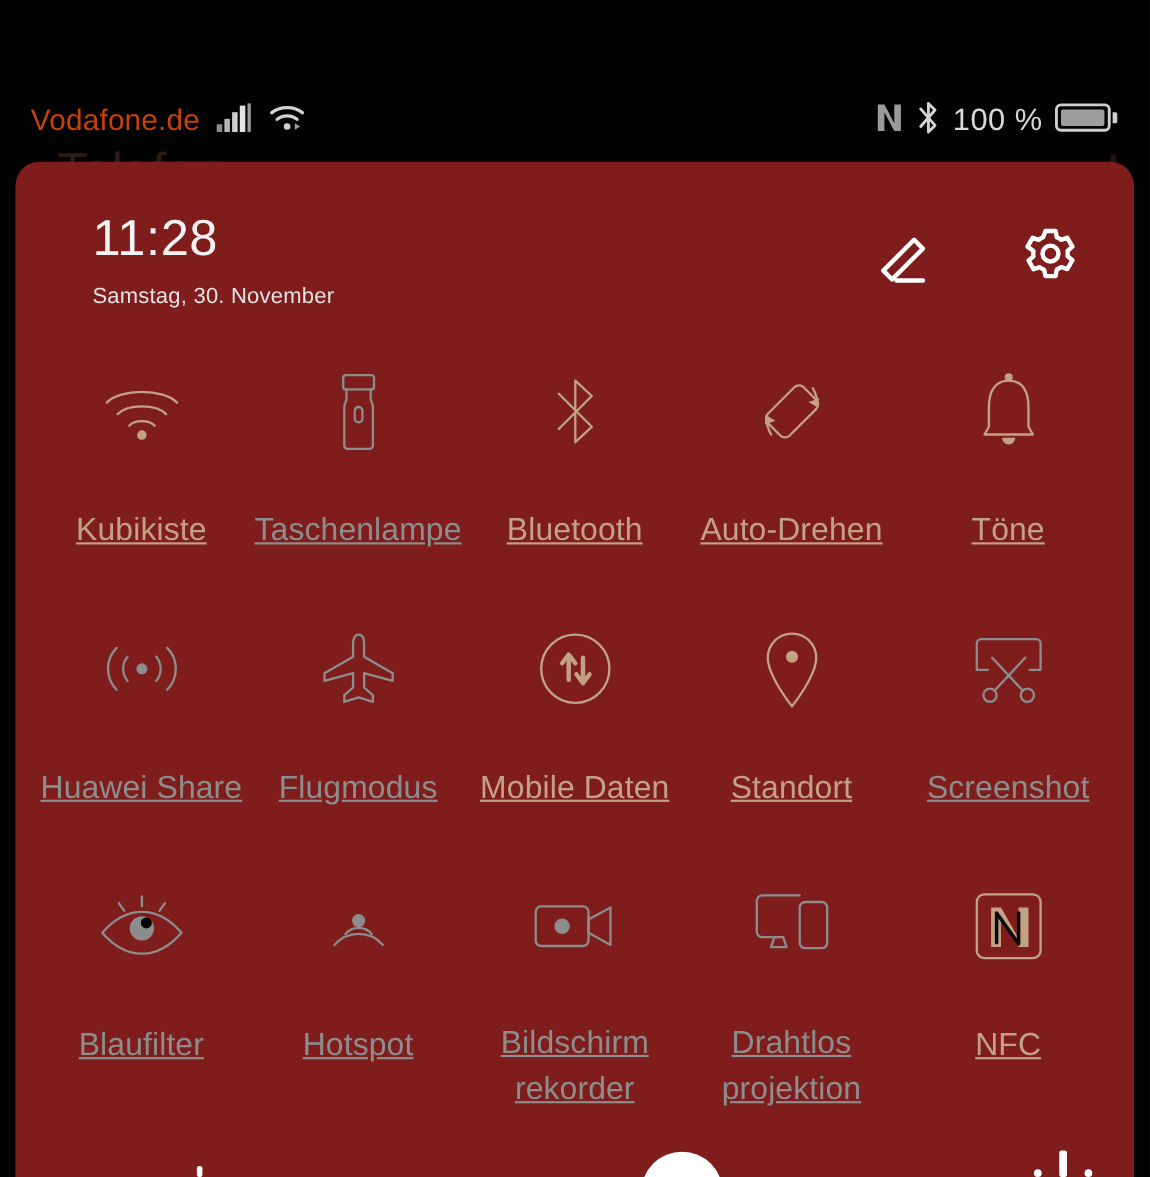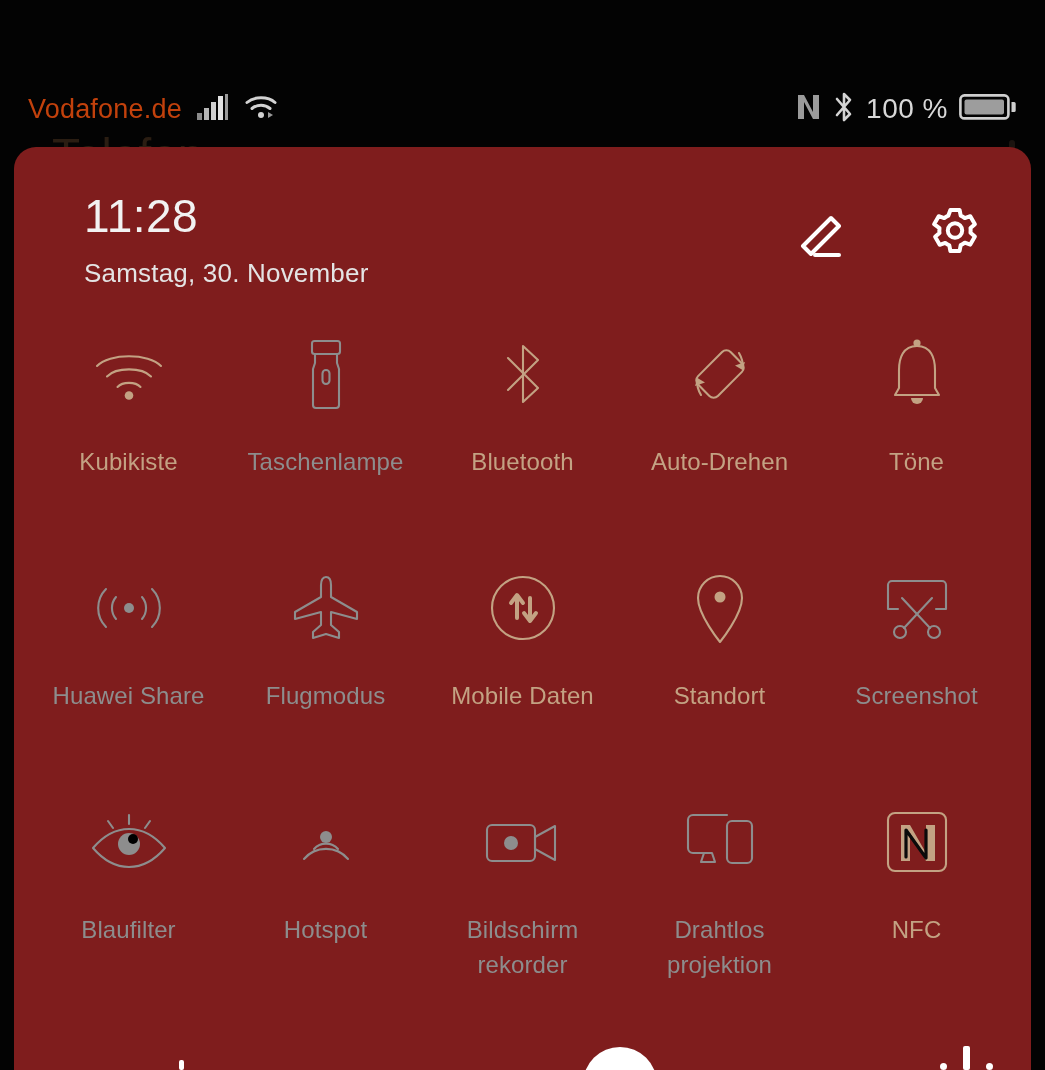--- a/index.html
+++ b/index.html
@@ -39,21 +39,21 @@
     border-radius:22px 22px 0 0;
   }
 
   .panel-header{
     position:relative; height:150px;
     padding:45px 46px 0 70px;
     display:flex; align-items:flex-start;
   }
   .clockblock{ display:flex; flex-direction:column; }
   .clock{ font-size:46px; color:#f2f2f2; font-weight:400; letter-spacing:.5px; line-height:1.05; }
-  .datetext{ margin-top:18px; font-size:26px; color:#e4e4e4; font-weight:400; letter-spacing:.2px; }
+  .datetext{ margin-top:18px; font-size:20px; color:#e4e4e4; font-weight:400; letter-spacing:.2px; }
   .header-actions{ margin-left:auto; display:flex; align-items:center; gap:72px; padding-top:14px; }
   .hdr-btn{ width:60px; height:60px; display:flex; align-items:center; justify-content:center; cursor:pointer; }
 
   
   .grid{
     display:grid;
     grid-template-columns:repeat(5, 1fr);
     row-gap:0;
     padding:12px 16px 0 16px;
   }
@@ -62,25 +62,26 @@
     display:flex; flex-direction:column;
     align-items:center; justify-content:flex-start;
     padding-top:22px;
     cursor:pointer;
   }
   .tile-ico{
     height:86px; width:100%;
     display:flex; align-items:center; justify-content:center;
   }
   .tile-label{
-    margin-top:28px;
-    font-size:24px; line-height:1.45;
+    margin-top:44px;
+    font-size:29px; line-height:1.45;
     text-align:center; font-weight:400;
     letter-spacing:.1px;
     white-space:pre-line;
+    text-decoration:underline;
   }
   .on  .tile-label{ color:#c3a283; }
   .off .tile-label{ color:#8d8d8d; }
   .on  svg{ stroke:#c3a283; color:#c3a283; }
   .off svg{ stroke:#8d8d8d; color:#8d8d8d; }
   .tile svg{ fill:none; stroke-width:2.1; stroke-linecap:round; stroke-linejoin:round; }
 
   
   .home-circle{
     position:absolute; left:620px; top:1047px;

